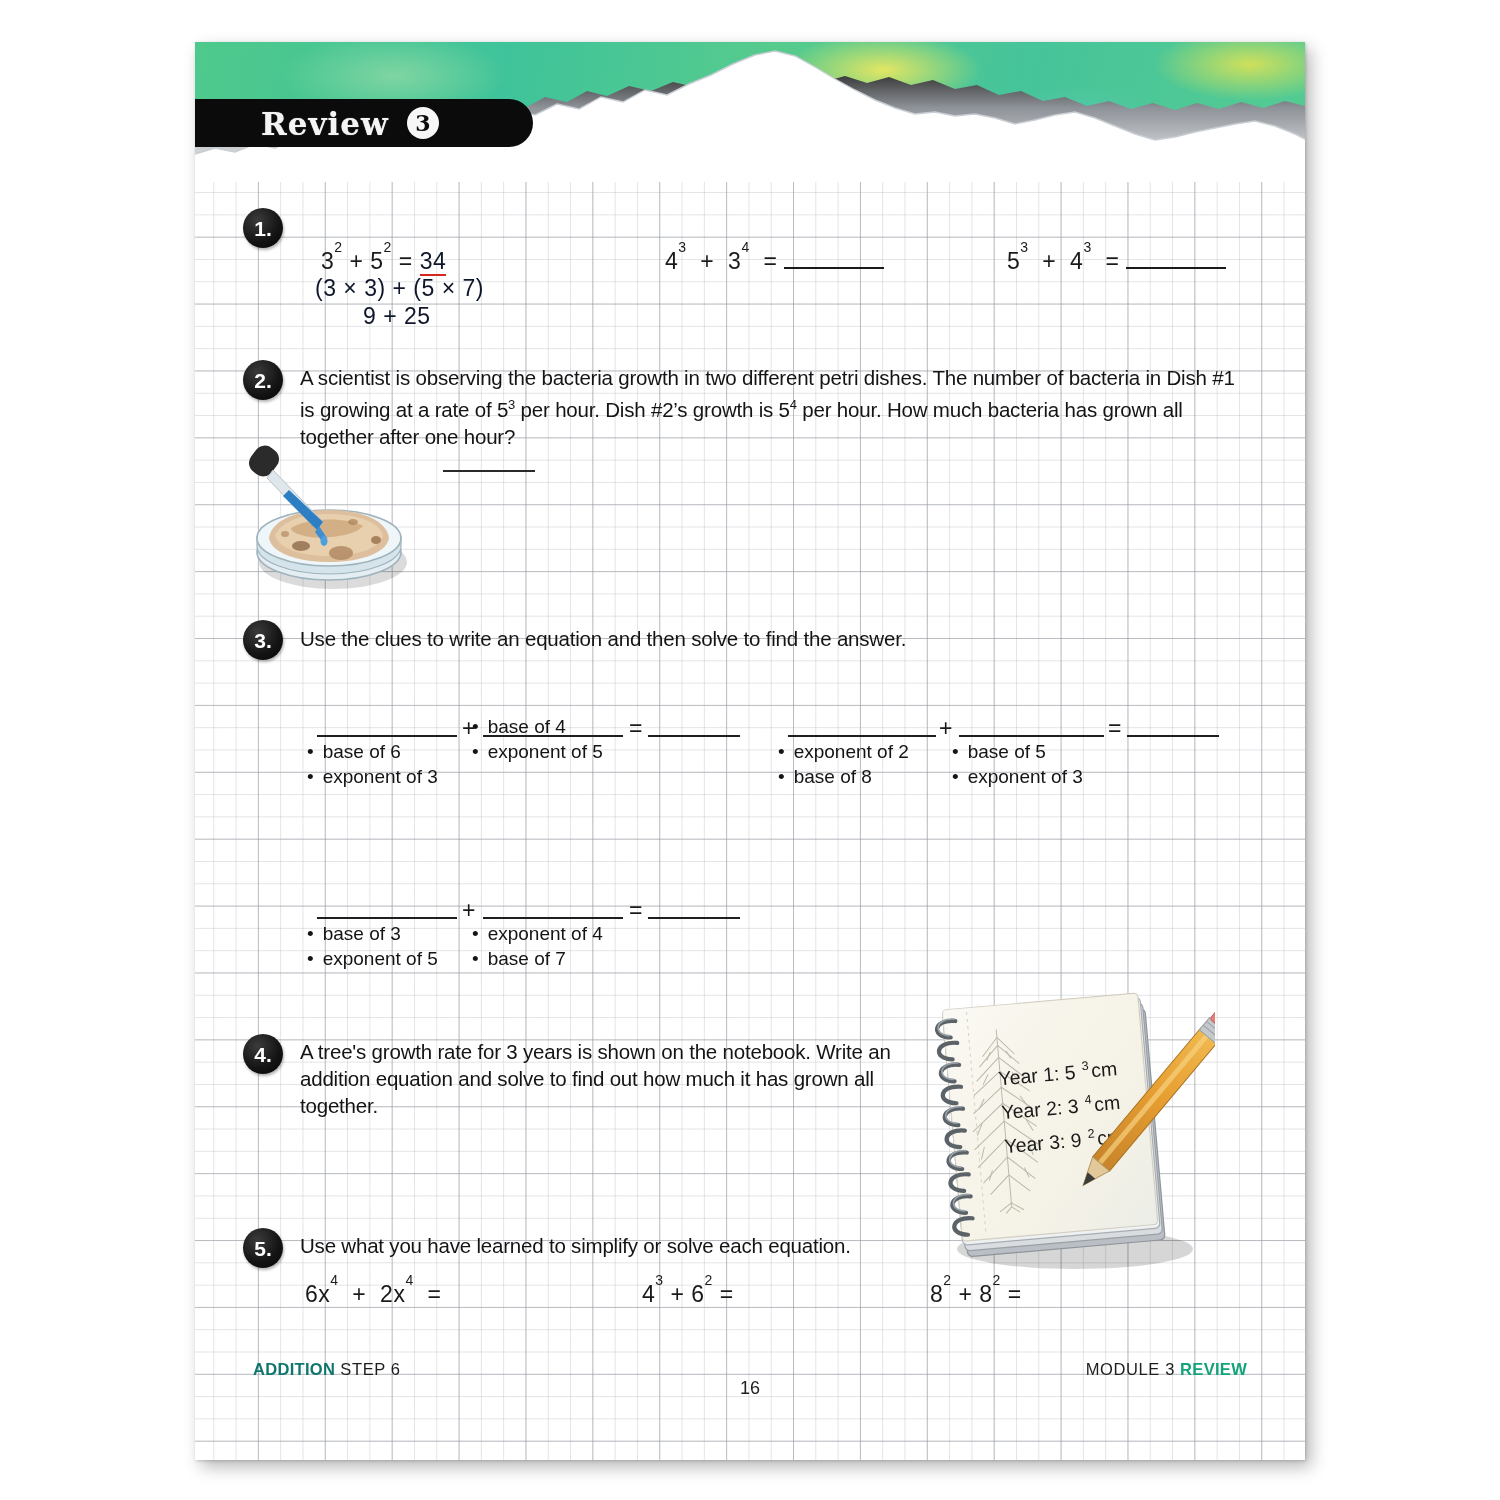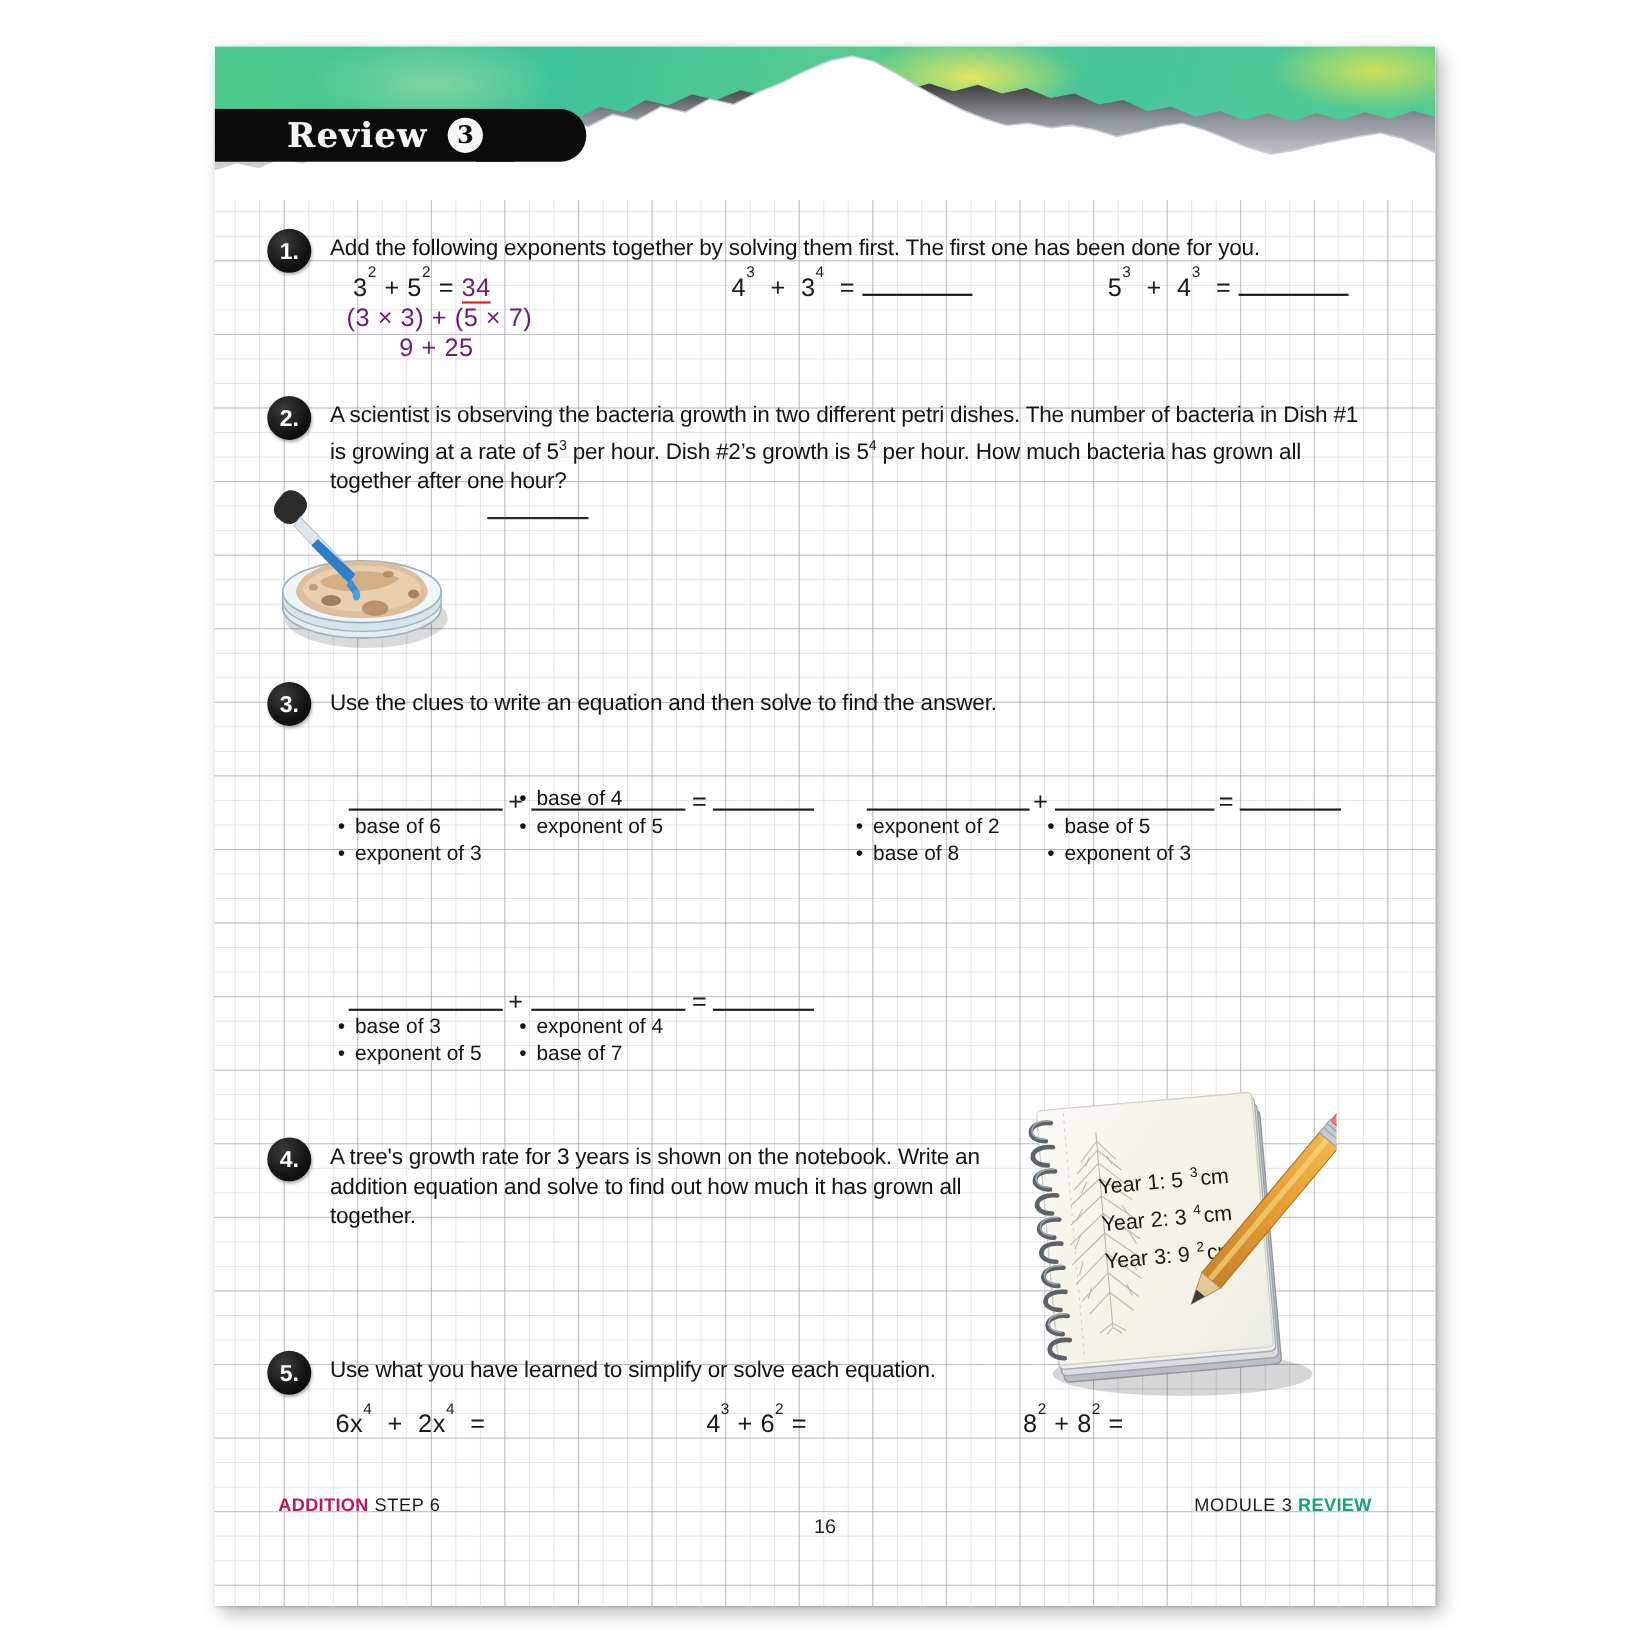--- a/index.html
+++ b/index.html
@@ -75,21 +75,21 @@
   }
   .qtext{
     position:absolute;font-family:"Liberation Sans", sans-serif;
     font-size:20.5px;color:#141414;line-height:27px;letter-spacing:-.2px;
   }
   .eq{
     position:absolute;font-family:"Liberation Sans", sans-serif;
     font-size:23px;color:#1a1a1a;letter-spacing:.5px;white-space:nowrap;
   }
   .eq sup{font-size:14px;top:-.6em;position:relative;}
-  .red{color:#701a75;}
+  .red{color:#0f172a;}
   .blank{
     display:inline-block;border-bottom:2px solid #1a1a1a;vertical-align:baseline;
   }
   .ul{border-bottom:2px solid #d9261c;}
 
   
   .ansline{position:absolute;height:0;border-bottom:2.5px solid #2a2a2a;}
 
   
   .clue-line{position:absolute;height:0;border-bottom:2px solid #1f1f1f;}
@@ -98,21 +98,21 @@
   .clue-list div::before{content:"\2022";margin-right:9px;}
 
   
   .petri{position:absolute;left:50px;top:398px;width:180px;height:160px;}
   
   .notebook{position:absolute;left:740px;top:945px;width:280px;height:290px;}
 
   
   .footer{position:absolute;left:0;top:1318px;width:1110px;height:40px;}
   .f-left{position:absolute;left:58px;top:0;font-size:16.5px;color:#1d1d1d;letter-spacing:.6px;}
-  .f-left b{color:#be185d;font-weight:bold;letter-spacing:.3px;}
+  .f-left b{color:#0f766e;font-weight:bold;letter-spacing:.3px;}
   .f-center{position:absolute;left:0;top:0;width:1110px;text-align:center;font-size:18px;color:#1d1d1d;margin-top:18px;}
   .f-right{position:absolute;right:58px;top:0;font-size:16.5px;color:#1d1d1d;letter-spacing:.6px;}
   .f-right b{color:#12a37a;font-weight:bold;letter-spacing:.3px;}
 </style>
 </head>
 <body>
 
 <div class="stage">
   <div class="page">
 
@@ -161,21 +161,20 @@
                  L1100,92 L1110,97" fill="none" stroke="#c9ced4" stroke-width="1.4"></path>
       </svg>
 
       <div class="hdr-bar"></div>
       <div class="hdr-bar-round"></div>
       <div class="hdr-title">Review</div>
       <div class="hdr-num-circle">3</div>
     </div>
 
     <div class="bullet" style="left:48px;top:166px;">1.</div>
-    <div class="qtext" style="left:105px;top:170px;width:960px;">Add the following exponents together by solving them first. The first one has been done for you.</div>
 
     <div class="eq" style="left:126px;top:205px;">
       <span>3<sup>2</sup> + 5<sup>2</sup> =</span>
       <span class="red ul">34</span>
     </div>
     <div class="eq red" style="left:120px;top:233px;font-size:23px;">(3 × 3) + (5 × 7)</div>
     <div class="eq red" style="left:168px;top:261px;font-size:23px;">9 + 25</div>
 
     <div class="eq" style="left:470px;top:205px;">
       <span>4<sup>3</sup> &nbsp;+&nbsp; 3<sup>4</sup> &nbsp;=</span>

